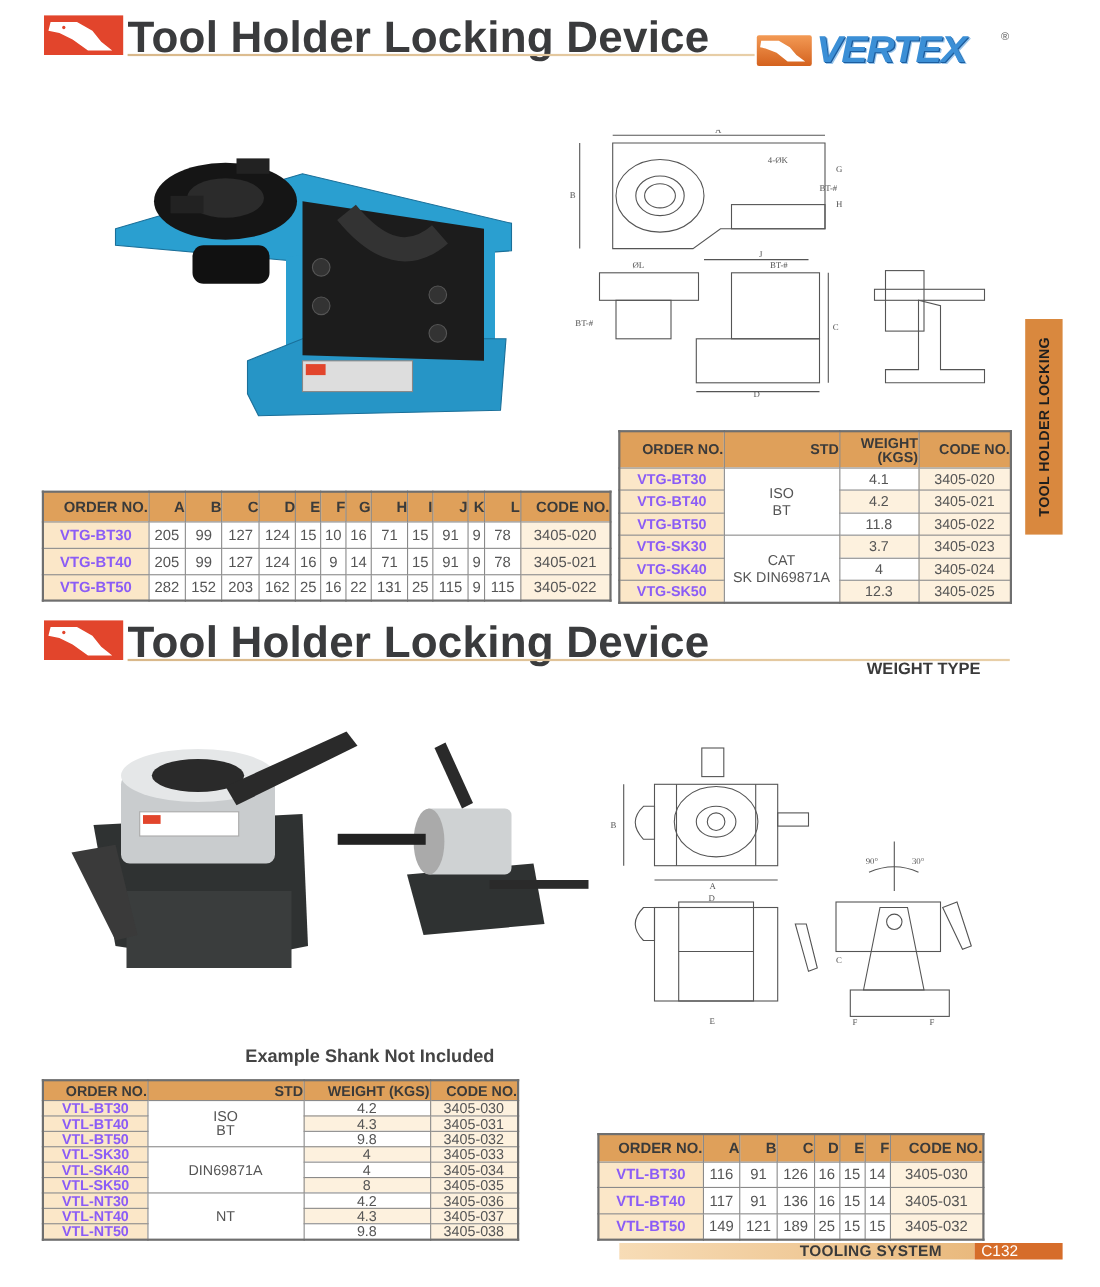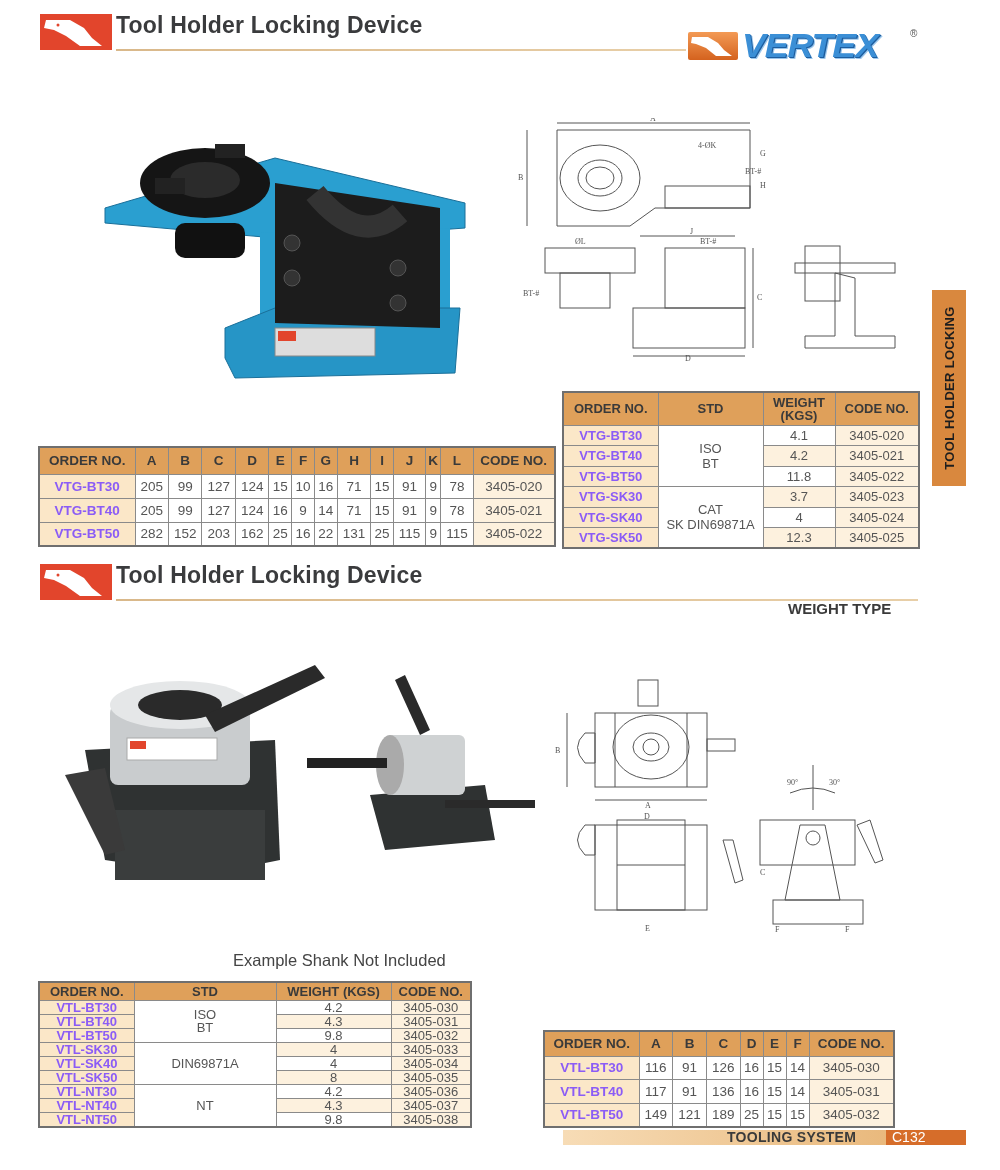--- a/index.html
+++ b/index.html
@@ -2,37 +2,37 @@
 <html><head>
 <meta charset="utf-8">
 <style>
   * { box-sizing: border-box; margin: 0; padding: 0; }
   html, body { width: 1000px; height: 1170px; background: #ffffff; overflow: hidden; }
   body { position: relative; font-family: "Liberation Sans", sans-serif; color: #333; }
 
   
   .hdr-logo { position: absolute; width: 72px; height: 36px; background: #e2452c; overflow: hidden; }
   .hdr-logo svg { width: 100%; height: 100%; display: block; }
-  .hdr-title { position: absolute; font-family: "Liberation Sans", sans-serif; font-weight: bold; font-size: 23px; color: #3a3b3d; letter-spacing: 0.2px; white-space: nowrap; }
+  .hdr-title { position: absolute; font-family: "Liberation Sans", sans-serif; font-weight: bold; font-size: 40px; color: #3a3b3d; letter-spacing: 0.2px; white-space: nowrap; }
   .hdr-line { position: absolute; height: 2px; background: linear-gradient(to right, #d9b88a, #e8cfa8); }
 
   
   .brand { position: absolute; left: 688px; top: 28px; width: 232px; height: 36px; }
   .brand-box { position: absolute; left: 0; top: 4px; width: 50px; height: 28px; background: linear-gradient(#f39a55, #d4621e); border-radius: 2px; }
   .brand-word { position: absolute; left: 54px; top: -2px; font-family: "Liberation Sans", sans-serif; font-weight: bold; font-style: italic; font-size: 34px; color: #3b8fd6; letter-spacing: -1px; text-shadow: 1px 1px 0 #1d5d9e, 2px 2px 0 #9cc7ec; transform: scaleX(1.05); transform-origin: left; }
   .brand-reg { position: absolute; left: 222px; top: 0; font-size: 10px; color: #555; }
 
   
   .side-tab { position: absolute; left: 932px; top: 290px; width: 34px; height: 196px; background: #d9883e; }
   .side-tab span { position: absolute; left: 50%; top: 50%; transform: translate(-50%, -50%) rotate(-90deg); white-space: nowrap; font-weight: bold; font-size: 13px; color: #1e1e1e; letter-spacing: 0.3px; }
 
   
   table { border-collapse: collapse; position: absolute; font-family: "Liberation Sans", sans-serif; }
   td, th { border: 1px solid #8a8a8a; text-align: center; vertical-align: middle; color: #555; font-weight: normal; }
-  th { background: #dfa05a; color: #3a3a3a; font-weight: bold; }
+  th { background: #dfa05a; color: #3a3a3a; font-weight: bold; text-align: right; }
   td.ord { background: #fbe7c8; color: #8b5cf6; font-weight: bold; }
   td.code { background: #fdf1de; }
   td.w { background: #fff; }
   td.w.alt { background: #fdf1de; }
   table { border: 2px solid #6f6f6f; }
 
   .t1 { left: 38px; top: 446px; width: 518px; font-size: 13.5px; }
   .t1 th { height: 27px; font-size: 13.5px; }
   .t1 td { height: 24px; }
 
@@ -42,21 +42,21 @@
 
   .t3 { left: 38px; top: 981px; width: 434px; font-size: 13px; }
   .t3 th { height: 18px; font-size: 13px; }
   .t3 td { height: 14px; line-height: 13px; font-size: 13px; }
 
   .t4 { left: 543px; top: 1030px; width: 352px; font-size: 13.5px; }
   .t4 th { height: 25px; font-size: 13.5px; }
   .t4 td { height: 23.5px; }
 
   .subtitle { position: absolute; left: 788px; top: 600px; font-weight: bold; font-size: 15px; color: #3a3a3a; }
-  .caption { position: absolute; left: 233px; top: 951px; font-weight: normal; font-size: 16.5px; color: #444; }
+  .caption { position: absolute; left: 223px; top: 951px; font-weight: bold; font-size: 16.5px; color: #444; }
 
   .footer-bar { position: absolute; left: 563px; top: 1130px; width: 323px; height: 15px; background: linear-gradient(to right, #f7dcb6, #e9b97d); }
   .footer-text { position: absolute; left: 727px; top: 1129px; font-weight: bold; font-size: 14px; color: #3a3a3a; letter-spacing: 0.3px; }
   .footer-page { position: absolute; left: 886px; top: 1130px; width: 80px; height: 15px; background: #d66d2a; color: #fff; font-size: 14px; line-height: 15px; padding-left: 6px; }
 
   .photo, .drawing { position: absolute; }
   .drawing svg, .photo svg { width: 100%; height: 100%; display: block; }
 </style>
 </head>
 <body>

